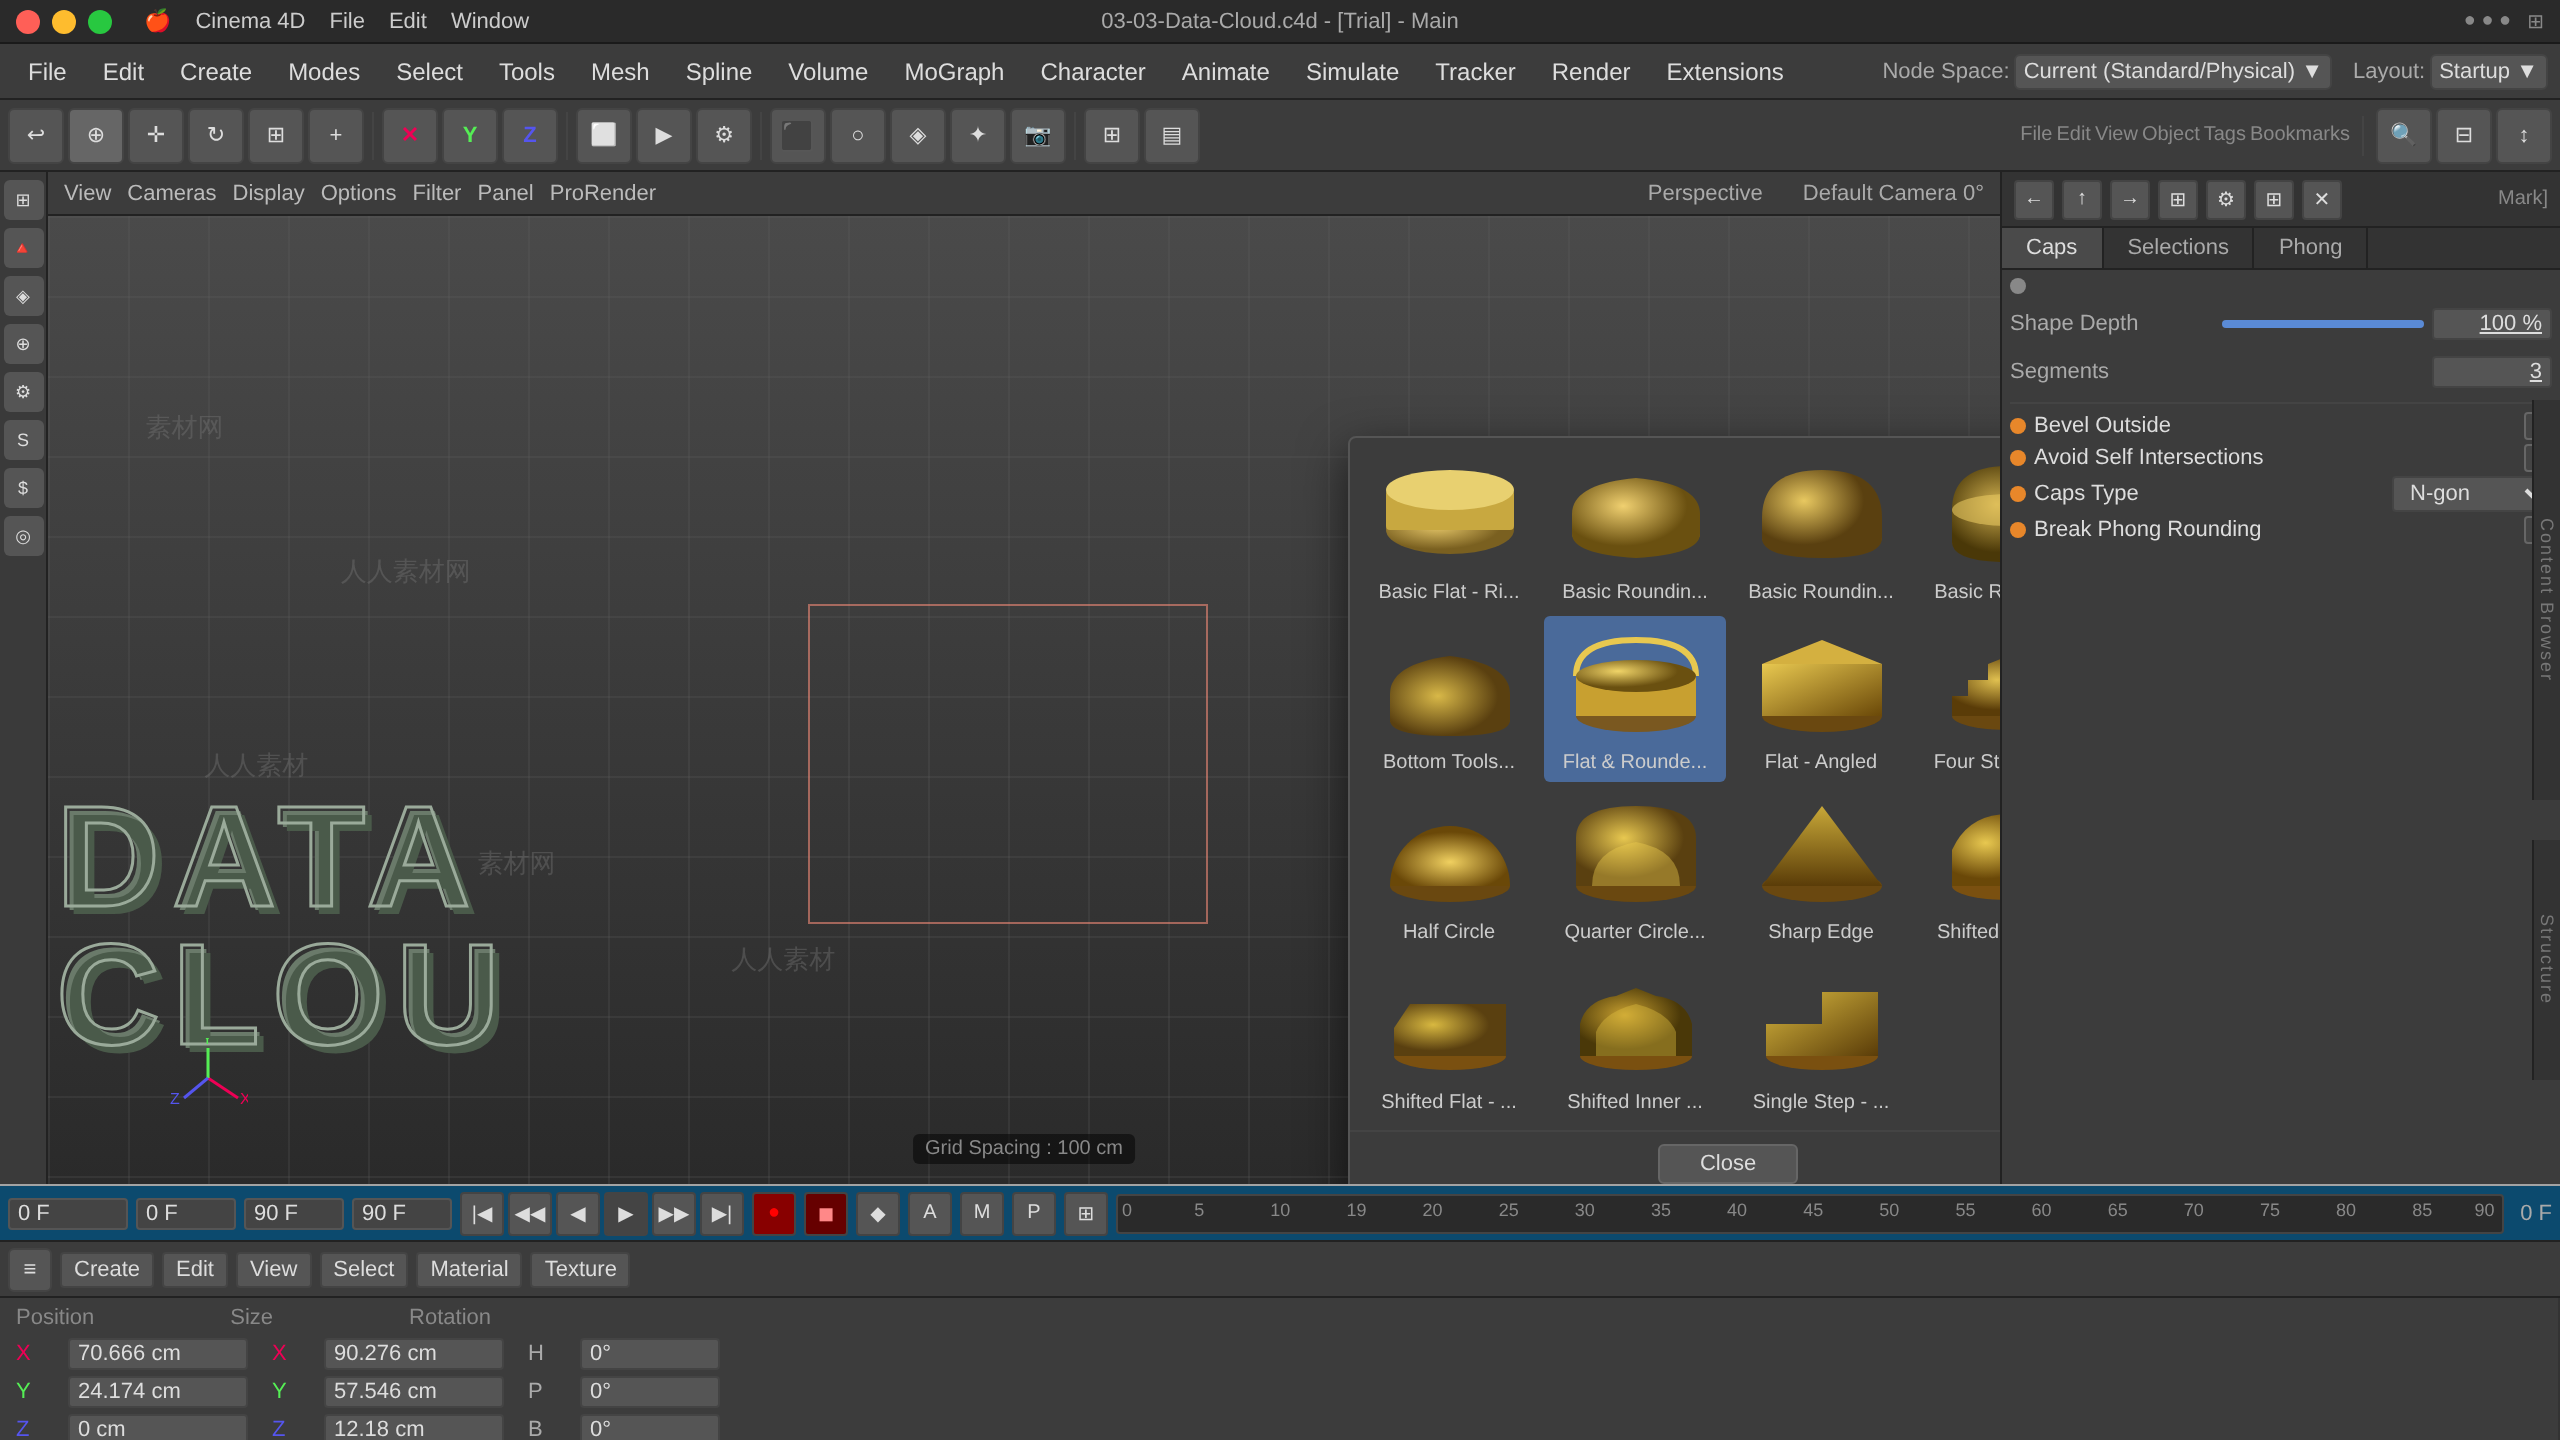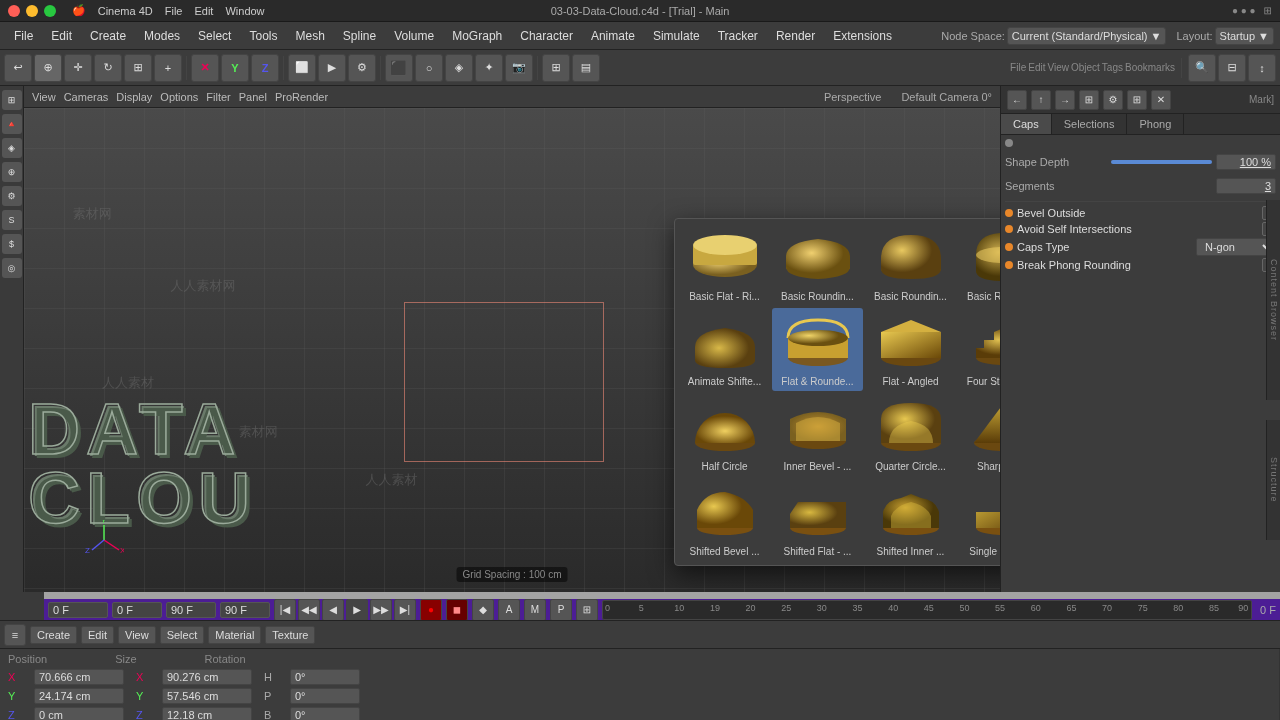--- a/index.html
+++ b/index.html
@@ -331,28 +331,27 @@
       width: 8px; height: 8px; border-radius: 50%;
       background: #e8872a; margin-right: 4px; flex-shrink: 0;
     }
     .dot-row {
       display: flex; align-items: center; margin-bottom: 2px;
     }
 
     
     #timeline {
       height: 28px;
-      background: #4c1d95;
-      border-top: 7px solid #a3a3a3;
+      background: #0c4a6e;
+      border-top: 1px solid #a3a3a3;
       display: flex;
       align-items: center;
       padding: 0 4px;
       gap: 4px;
       overflow: hidden;
-      margin-left: 44px;
     }
     .timeline-track {
       flex: 1;
       height: 20px;
       background: #2a2a2a;
       border: 1px solid #444;
       border-radius: 2px;
       position: relative;
       overflow: hidden;
       display: flex;
@@ -678,21 +677,21 @@
                   <defs>
                     <radialGradient id="g5" cx="40%" cy="50%">
                       <stop offset="0%" stop-color="#d8b848"></stop>
                       <stop offset="100%" stop-color="#5a4010"></stop>
                     </radialGradient>
                   </defs>
                   <ellipse cx="40" cy="48" rx="30" ry="7" fill="#6a4810"></ellipse>
                   <path d="M10 35 L10 48 Q10 56 40 56 Q70 56 70 48 L70 35 Q70 20 40 16 Q10 20 10 35 Z" fill="url(#g5)"></path>
                 </svg>
             </div>
-            <span class="caps-label">Animate Shifte...</span>
+            <span class="caps-label">Bottom Tools...</span>
           </div>
           <div class="caps-item selected">
             <div class="caps-thumb">
               <svg class="cap-svg" viewBox="0 0 80 60">
                   <defs>
                     <radialGradient id="g6" cx="35%" cy="35%">
                       <stop offset="0%" stop-color="#f0d468"></stop>
                       <stop offset="100%" stop-color="#6a5010"></stop>
                     </radialGradient>
                   </defs>
@@ -748,36 +747,20 @@
                   <ellipse cx="40" cy="46" rx="30" ry="8" fill="#6a4810"></ellipse>
                   <path d="M10 46 A30 30 0 0 1 70 46 Z" fill="url(#g9)"></path>
                 </svg>
             </div>
             <span class="caps-label">Half Circle</span>
           </div>
           <div class="caps-item">
             <div class="caps-thumb">
               <svg class="cap-svg" viewBox="0 0 80 60">
                   <defs>
-                    <radialGradient id="g10" cx="50%" cy="50%">
-                      <stop offset="0%" stop-color="#c09030"></stop>
-                      <stop offset="100%" stop-color="#7a6020"></stop>
-                    </radialGradient>
-                  </defs>
-                  <ellipse cx="40" cy="44" rx="28" ry="8" fill="#6a4810"></ellipse>
-                  <path d="M12 44 L12 22 Q40 8 68 22 L68 44 Z" fill="url(#g10)"></path>
-                  <path d="M18 44 L18 26 Q40 14 62 26 L62 44 Z" fill="#d8b040" opacity="0.5"></path>
-                </svg>
-            </div>
-            <span class="caps-label">Inner Bevel - ...</span>
-          </div>
-          <div class="caps-item">
-            <div class="caps-thumb">
-              <svg class="cap-svg" viewBox="0 0 80 60">
-                  <defs>
                     <radialGradient id="g11" cx="40%" cy="40%">
                       <stop offset="0%" stop-color="#e8c850"></stop>
                       <stop offset="100%" stop-color="#5a4010"></stop>
                     </radialGradient>
                   </defs>
                   <ellipse cx="40" cy="46" rx="30" ry="8" fill="#6a4810"></ellipse>
                   <path d="M10 46 L10 22 Q10 6 40 6 Q70 6 70 22 L70 46 Z" fill="url(#g11)"></path>
                   <path d="M18 46 Q18 28 40 24 Q62 28 62 46" fill="#f0d050" opacity="0.4"></path>
                 </svg>
             </div>
@@ -853,20 +836,23 @@
                       <stop offset="0%" stop-color="#d8b840"></stop>
                       <stop offset="100%" stop-color="#5a3c08"></stop>
                     </linearGradient>
                   </defs>
                   <ellipse cx="40" cy="46" rx="28" ry="7" fill="#7a5010"></ellipse>
                   <path d="M12 46 L12 30 L40 30 L40 14 L68 14 L68 46 Z" fill="url(#g16)"></path>
                 </svg>
             </div>
             <span class="caps-label">Single Step - ...</span>
           </div>
+        </div>
+        <div class="close-btn">
+          <button>Close</button>
         </div>
       </div>
     </div>
   </div>
 
   <div id="right-panel">
     <div id="right-panel-header">
 
       <div class="panel-nav-btn">←</div>
       <div class="panel-nav-btn">↑</div>

